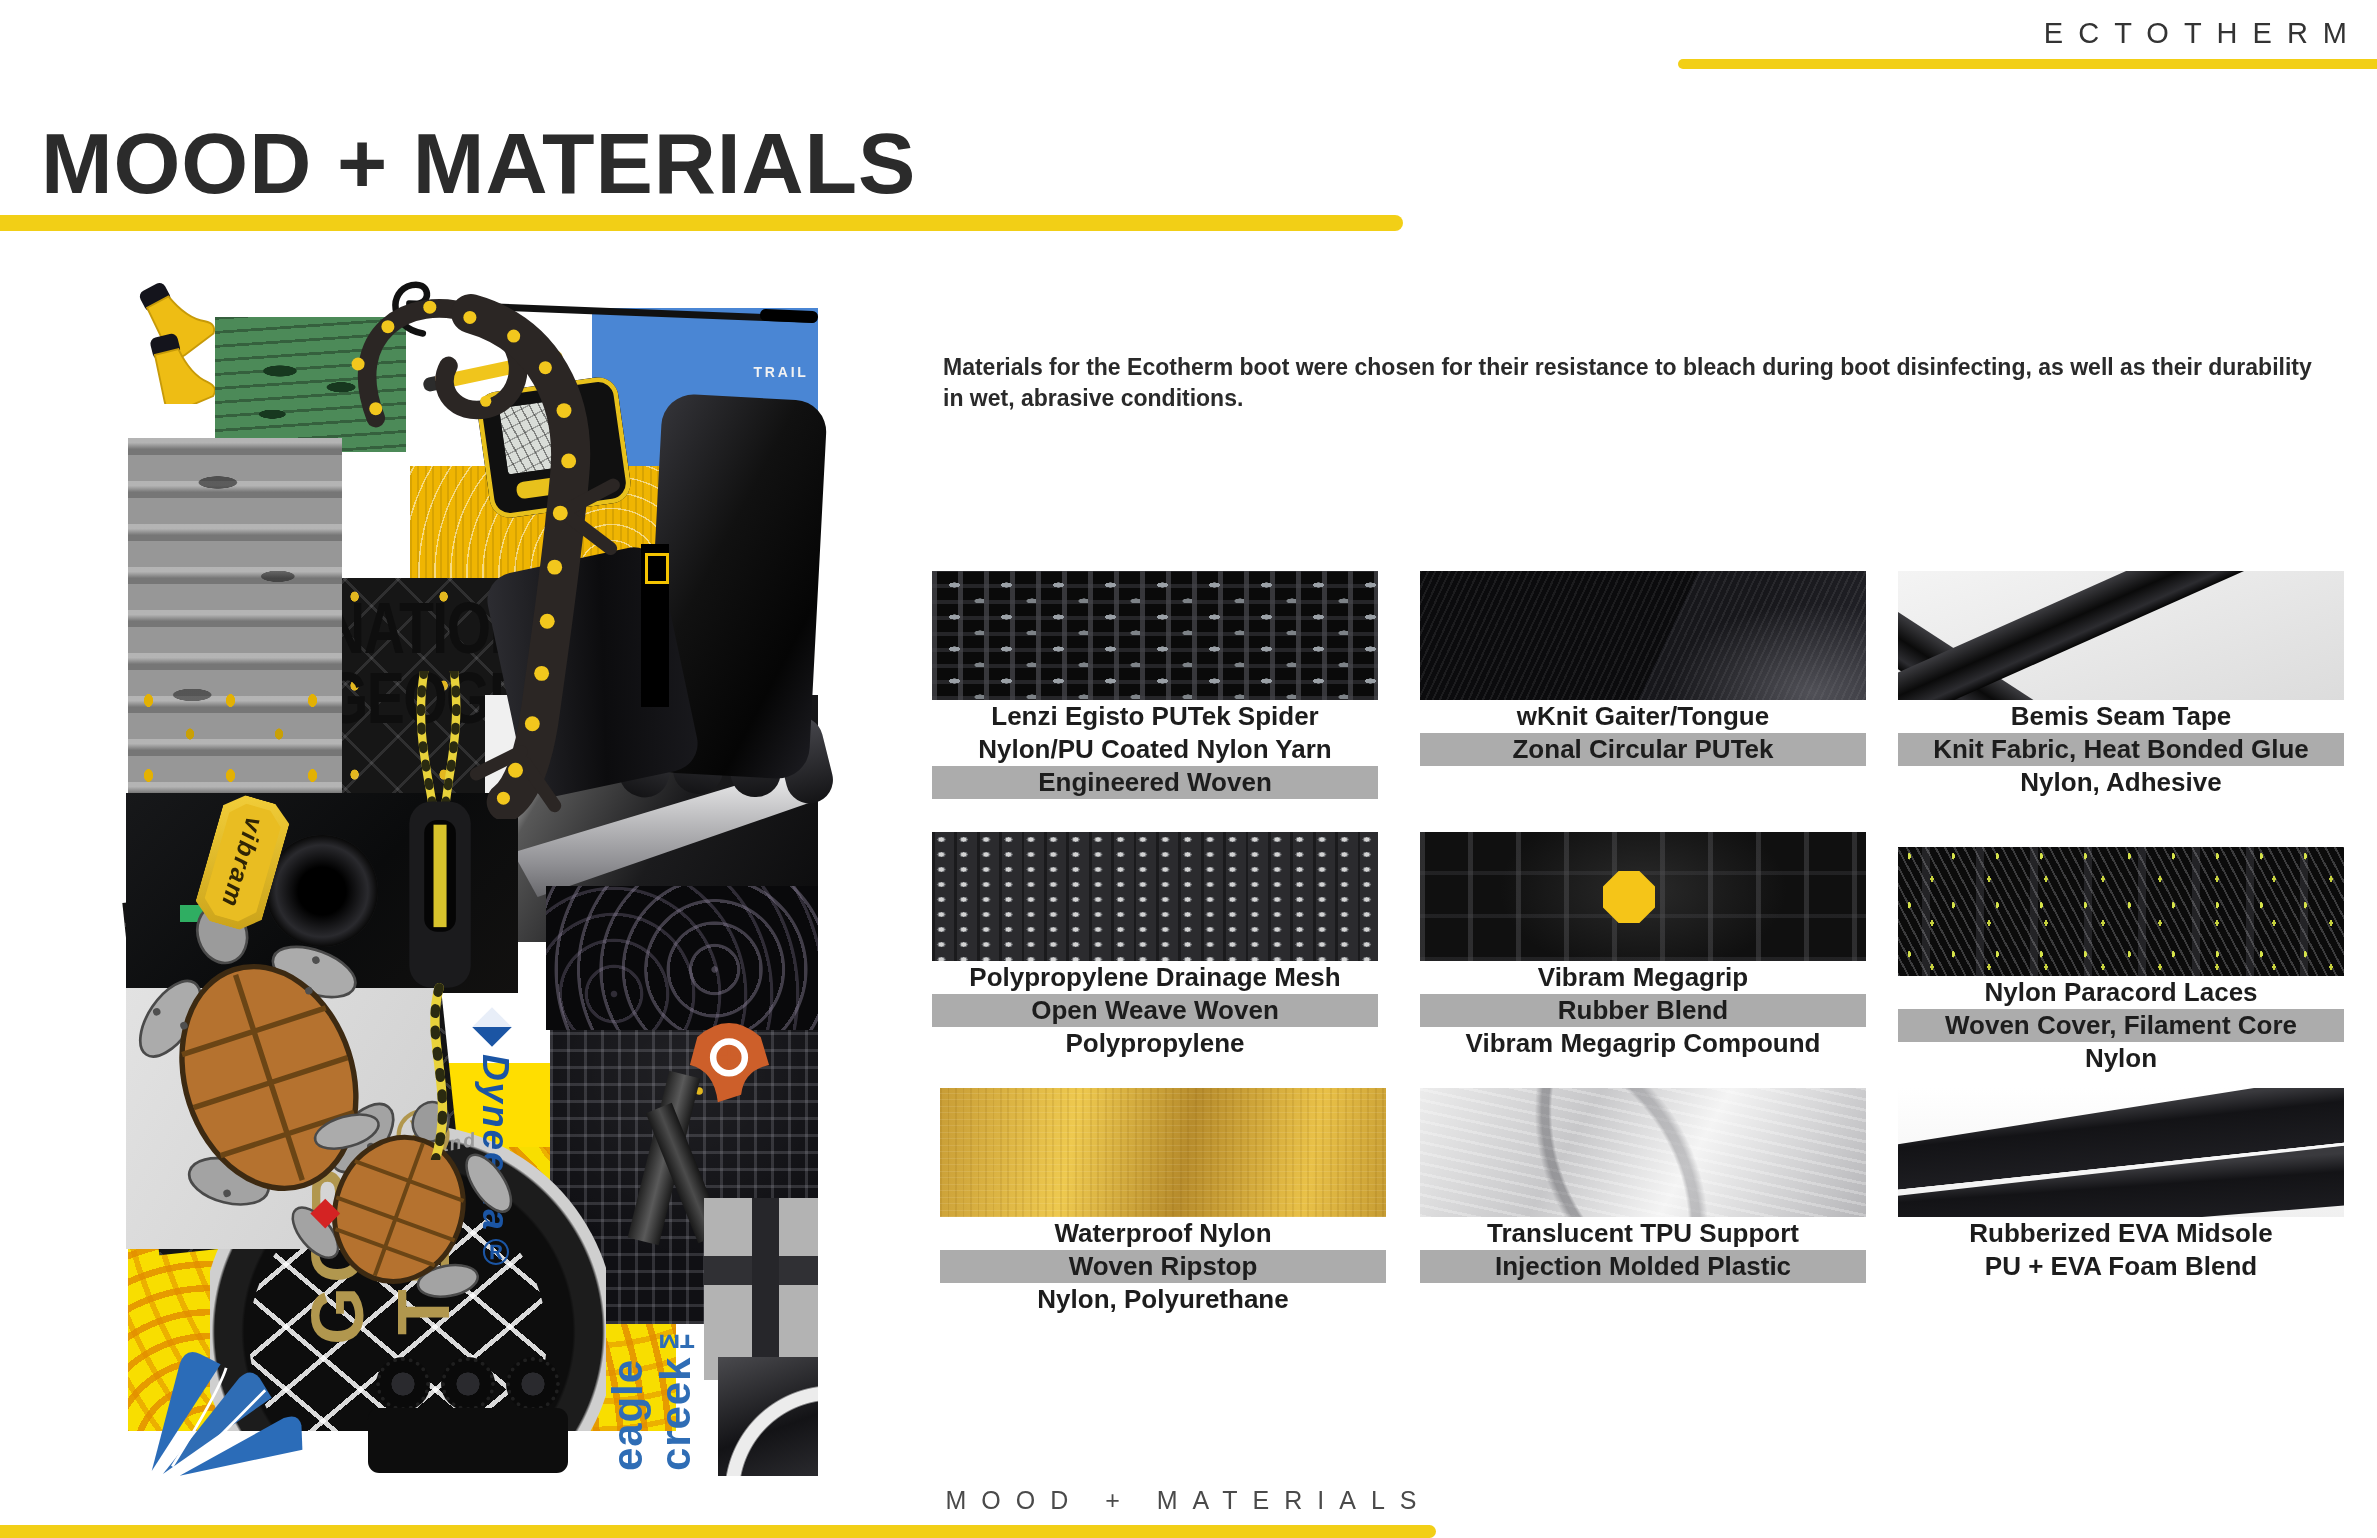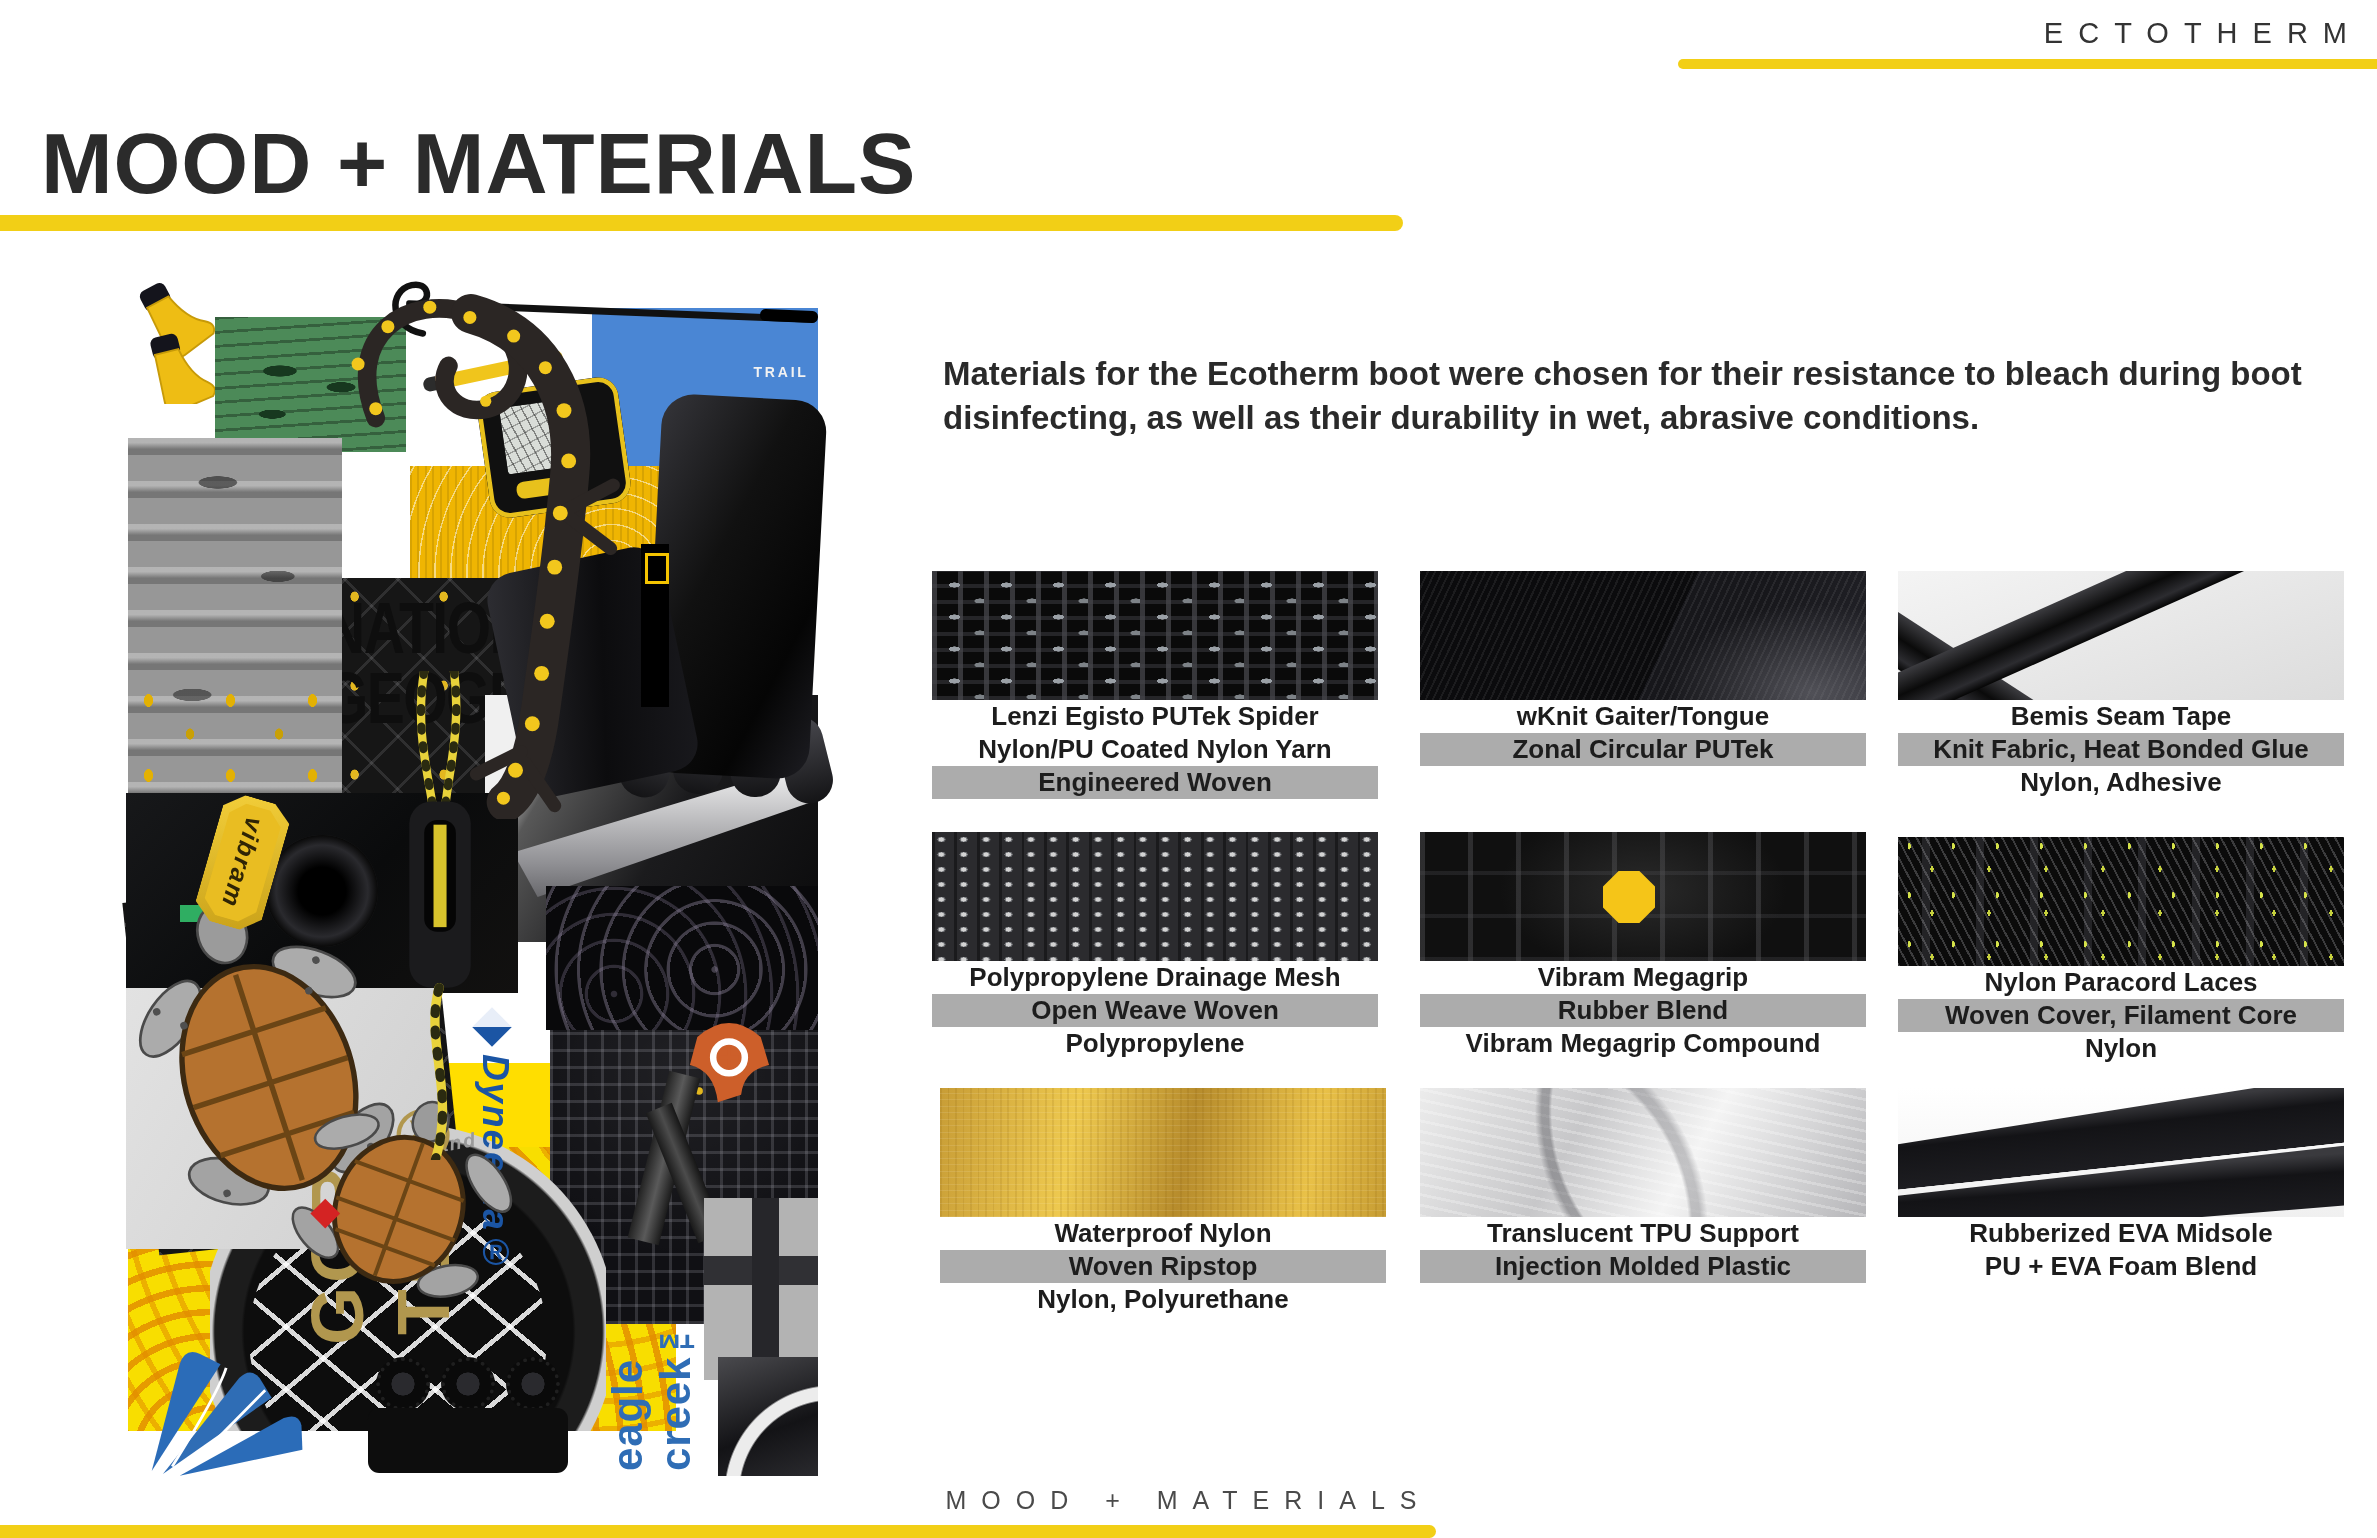--- a/index.html
+++ b/index.html
@@ -14,21 +14,21 @@
   .page-title{position:absolute;top:114px;left:41px;font-size:86px;font-weight:bold;
               letter-spacing:0.9px;color:#2b2b2b;}
   .titlebar{position:absolute;top:215px;left:0;width:1403px;height:16px;
             background:#F2CF16;border-radius:0 8.4px 8.4px 0;}
   .footer-label{position:absolute;top:1486px;left:0;width:2377px;text-align:center;
                 font-size:25px;letter-spacing:15px;color:#4a4a4a;}
   .bottombar{position:absolute;bottom:0;left:0;width:1436px;height:13px;
              background:#F2CF16;border-radius:0 6.5px 6.5px 0;}
 
   
-  .intro{position:absolute;top:352px;left:943px;width:1375px;font-size:33px;
+  .intro{position:absolute;top:352px;left:943px;width:1375px;font-size:23px;
          font-weight:bold;line-height:1.33;color:#2a2a2a;}
 
   
   .cards{position:absolute;left:932px;top:571px;width:1410px;height:746px;}
   .card{position:absolute;width:446px;}
   .card .img{height:129px;position:relative;overflow:hidden;}
   .line{height:33px;line-height:33px;text-align:center;font-size:26px;font-weight:bold;
         color:#1d1d1d;white-space:nowrap;}
   .line.gray{background:#ACACAC;}
 
@@ -280,21 +280,21 @@
 
     <div class="card" style="left:488px;top:261px">
       <div class="img sw4">
         <div class="octagon"></div>
       </div>
       <div class="line">Vibram Megagrip</div>
       <div class="line gray">Rubber Blend</div>
       <div class="line">Vibram Megagrip Compound</div>
     </div>
 
-    <div class="card" style="left:966px;top:266px">
+    <div class="card" style="left:966px;top:276px">
       <div class="img sw5"></div>
       <div class="line">Nylon Paracord Laces</div>
       <div class="line gray">Woven Cover, Filament Core</div>
       <div class="line">Nylon</div>
     </div>
 
     <div class="card" style="left:8px;top:517px">
       <div class="img sw6"></div>
       <div class="line">Waterproof Nylon</div>
       <div class="line gray">Woven Ripstop</div>

